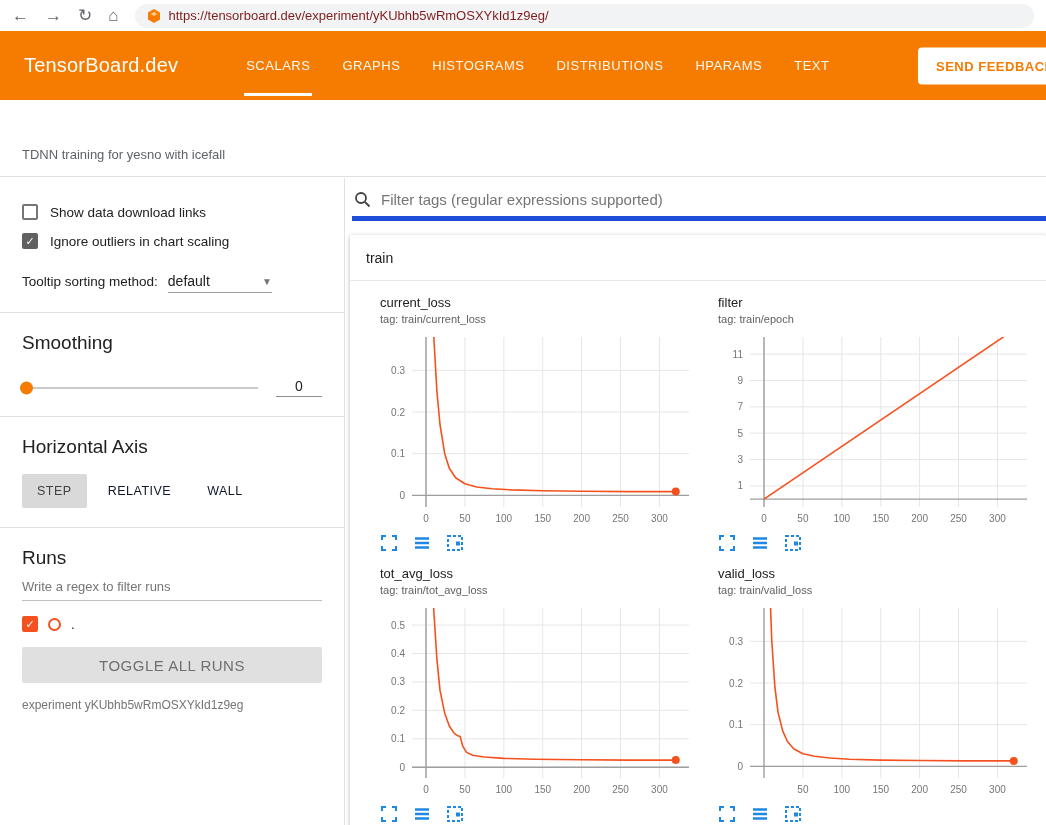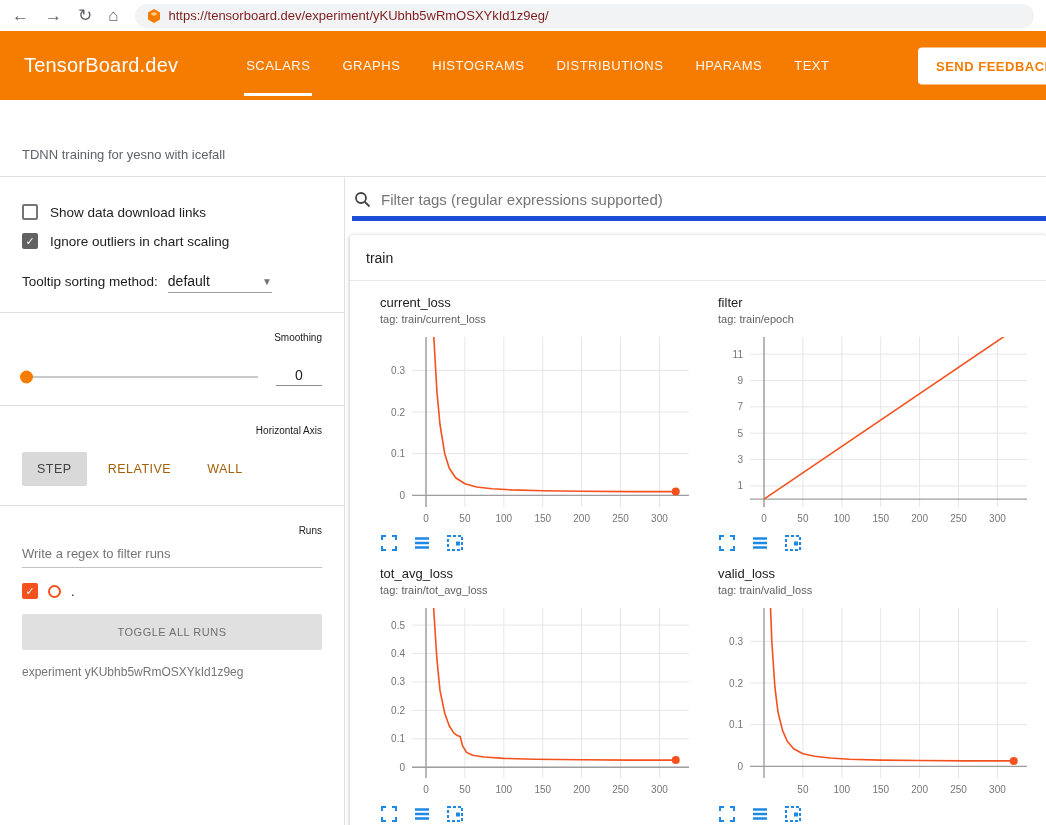--- a/index.html
+++ b/index.html
@@ -42,41 +42,41 @@
   .checkbox.checked { background:#616161; border-color:#616161; }
   .checkbox.checked::after { content:"✓"; }
   .checkbox.run-checked { background:#f4511e; border-color:#f4511e; }
   .checkbox.run-checked::after { content:"✓"; }
   .check-label { font-size:13.5px; color:#212121; }
   .tooltip-row { margin-top:24px; display:flex; align-items:baseline; gap:10px; }
   .dropdown { display:flex; align-items:center; justify-content:space-between; width:104px;
     border-bottom:1px solid #9e9e9e; padding-bottom:3px; font-size:14px; color:#212121; cursor:pointer; }
   .caret { color:#757575; font-size:10px; }
   .divider { border:none; border-top:1px solid #e0e0e0; margin:19px -22px; }
-  .section-label { font-size:10px; color:#212121;text-align:right; }
+  .section-label { font-size:19px; color:#212121; }
   .smoothing-row { display:flex; align-items:center; gap:18px; margin-top:24px; }
   .slider-track { position:relative; flex:1; height:2px; background:#c9c9c9; cursor:pointer; }
   .slider-thumb { position:absolute; left:-2px; top:50%; transform:translateY(-50%);
     width:13px; height:13px; border-radius:50%; background:#f57c00; cursor:pointer; }
   .smoothing-value { width:46px; text-align:center; font-size:14px; color:#212121;
     border-bottom:1px solid #8d8d8d; padding-bottom:2px; }
   .axis-buttons { display:flex; gap:6px; margin-top:16px; }
-  .axis-btn { font-size:12.5px; letter-spacing:.5px; color:#a16207; padding:10px 15px;
+  .axis-btn { font-size:12.5px; letter-spacing:.5px; color:#0f172a; padding:10px 15px;
     border-radius:2px; background:none; border:none; font-weight:500; cursor:pointer;
     font-family:"Liberation Sans", sans-serif; }
   .axis-btn.selected { background:#d9d9d9; color:#424242; }
   .runs-filter-input { width:100%; border:none; border-bottom:1px solid #c2c2c2; font-size:13px;
     padding:10px 0 6px; outline:none; background:transparent;
     font-family:"Liberation Sans", sans-serif; }
   .runs-filter-input::placeholder { color:#757575; }
   .run-row { display:flex; align-items:center; gap:10px; margin-top:15px; cursor:pointer; }
   .run-circle { width:13px; height:13px; border:2px solid #f4511e; border-radius:50%; }
   .run-name { font-size:13px; color:#212121; }
   .toggle-runs-btn { margin-top:15px; width:100%; height:36px; background:#e0e0e0; border:none;
-    border-radius:2px; color:#6f6f6f; font-size:11px; letter-spacing:.5px; font-weight:500;
+    border-radius:2px; color:#6f6f6f; font-size:15px; letter-spacing:.5px; font-weight:500;
     cursor:pointer; font-family:"Liberation Sans", sans-serif; }
   .experiment-caption { margin-top:15px; font-size:12px; color:#757575; }
 
   
   .main { position:absolute; top:178px; left:346px; right:0; bottom:0; background:#fff; overflow:hidden; }
   .filter-row { display:flex; align-items:center; gap:10px; margin:9px 0 0 6px;
     border-bottom:5px solid #1d4ed8; padding:4px 2px 8px 2px; }
   .filter-input { flex:1; border:none; outline:none; font-size:15px; color:#212121;
     background:transparent; font-family:"Liberation Sans", sans-serif; }
   .filter-input::placeholder { color:#757575; }

